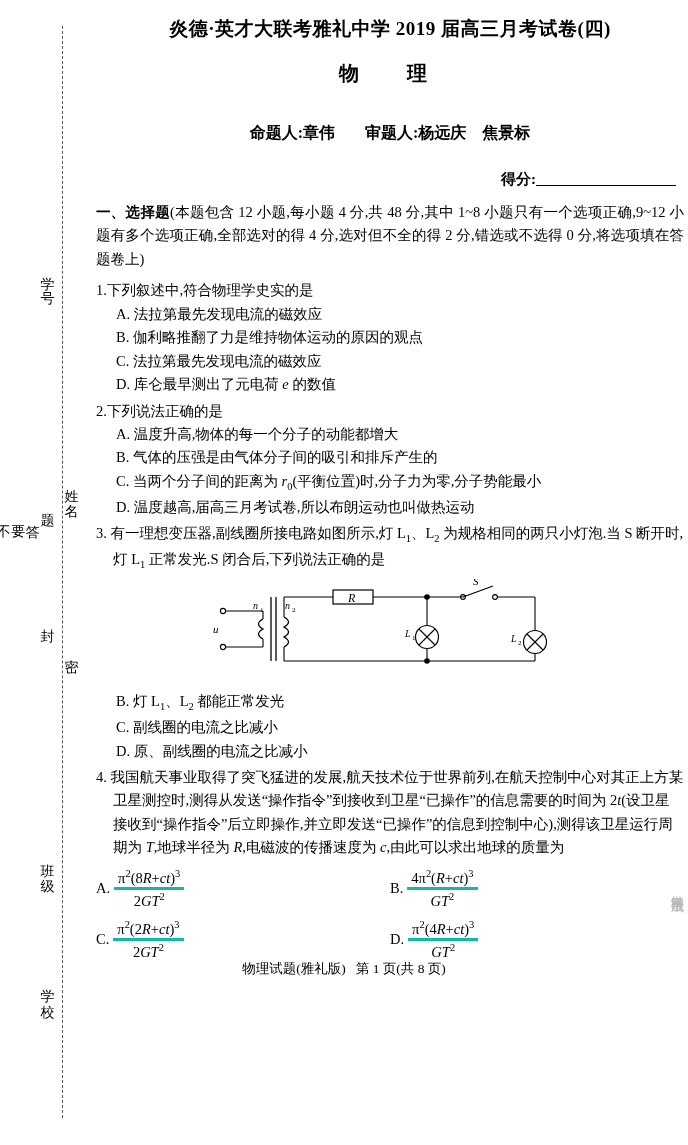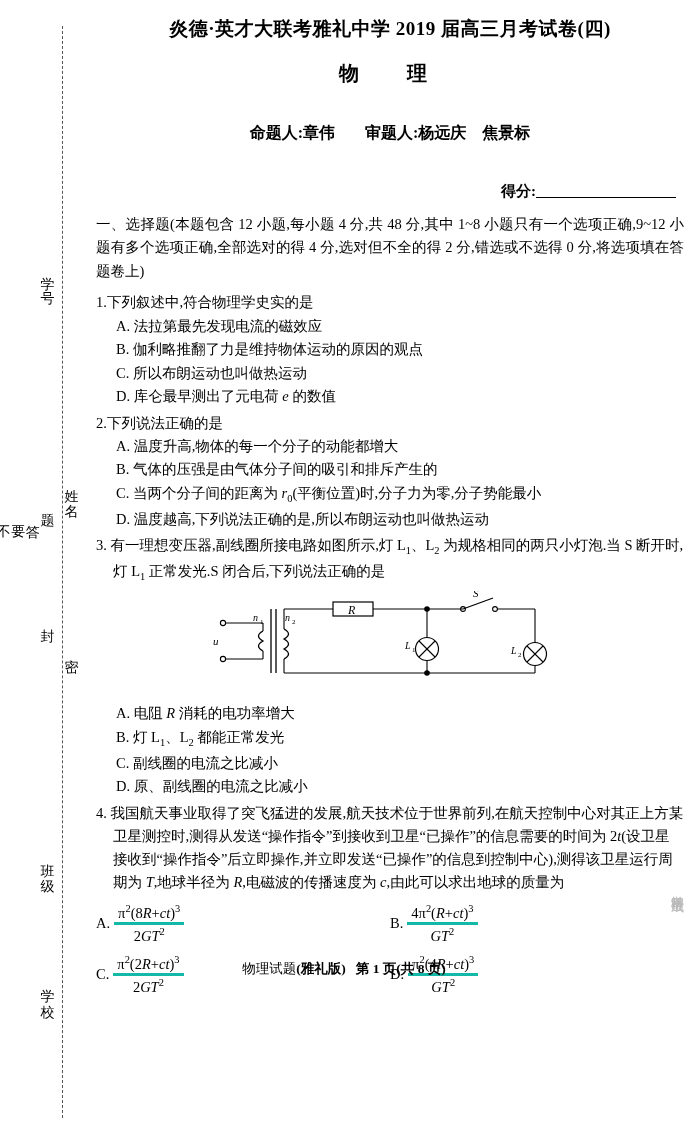--- a/index.html
+++ b/index.html
@@ -55,41 +55,41 @@
     letter-spacing:14px;
   }
   .authors {
     text-align:center;
     font-size:16px;
     font-weight:bold;
     margin-top:36px;
   }
   .authors .gap { display:inline-block; width:30px; }
   .score-line {
-    margin-top:38px;
+    margin-top:26px;
     text-align:right;
     font-size:15px;
     font-weight:bold;
     padding-right:8px;
   }
   .score-line .blank {
     display:inline-block;
     width:140px;
     border-bottom:1px solid #000;
     height:14px;
     vertical-align:-2px;
   }
   .para {
     font-size:14.5px;
     line-height:1.62;
     margin-top:18px;
     text-align:justify;
   }
   .indent2 { text-indent:2em; }
-  .sec-title { font-weight:normal; }
+  .sec-title { font-weight:bold; }
   .q {
     font-size:14.5px;
     line-height:1.6;
     margin-top:4px;
   }
   .opts { margin-left:20px; }
   .opt { font-size:14.5px; line-height:1.62; }
   .hang {
     padding-left:17px;
     text-indent:-17px;
@@ -117,21 +117,21 @@
   }
   .frac .num { border-bottom:3px solid #14b8a6; padding:0 4px; display:block; }
   .frac .den { padding:0 4px; display:block; }
 
   .footer {
     position:absolute;
     left:0; right:0; bottom:8px;
     text-align:center;
     font-size:13.5px;
   }
-  .footer b { font-weight:bold; }
+  .footer b { font-weight:normal; }
 
   .watermark {
     position:absolute;
     right:2px; bottom:96px;
     font-size:13px;
     color:#b9b9b9;
     writing-mode:vertical-rl;
     letter-spacing:1px;
   }
 </style>
@@ -194,34 +194,34 @@
       <span class="sec-title">一、选择题</span><span>(本题包含 12 小题,每小题 4 分,共 48 分,其中 1~8 小题只有一个选项正确,9~12 小题有多个选项正确,全部选对的得 4 分,选对但不全的得 2 分,错选或不选得 0 分,将选项填在答题卷上)</span>
     </div>
 
     <div class="q" style="margin-top:8px;">
       <div class="hang">
         <span>1.</span><span>下列叙述中,符合物理学史实的是</span>
       </div>
       <div class="opts">
         <div class="opt">A. 法拉第最先发现电流的磁效应</div>
         <div class="opt">B. 伽利略推翻了力是维持物体运动的原因的观点</div>
-        <div class="opt">C. 所以布朗运动也叫做热运动</div>
+        <div class="opt">C. 法拉第最先发现电流的磁效应</div>
         <div class="opt">D. 库仑最早测出了元电荷&nbsp;<i>e</i>&nbsp;的数值</div>
       </div>
     </div>
 
     <div class="q" style="margin-top:3px;">
       <div class="hang">
         <span>2.</span><span>下列说法正确的是</span>
       </div>
       <div class="opts">
         <div class="opt">A. 温度升高,物体的每一个分子的动能都增大</div>
         <div class="opt">B. 气体的压强是由气体分子间的吸引和排斥产生的</div>
         <div class="opt">C. 当两个分子间的距离为&nbsp;<i>r</i><sub>0</sub>(平衡位置)时,分子力为零,分子势能最小</div>
-        <div class="opt">D. 温度越高,下列说法正确的是,所以布朗运动也叫做热运动</div>
+        <div class="opt">D. 温度越高,届高三月考试卷,所以布朗运动也叫做热运动</div>
       </div>
     </div>
 
     <div class="q" style="margin-top:3px;">
       <div class="hang">
         3. 有一理想变压器,副线圈所接电路如图所示,灯 L<sub>1</sub>、L<sub>2</sub> 为规格相同的两只小灯泡.当 S 断开时,灯 L<sub>1</sub> 正常发光.S 闭合后,下列说法正确的是
       </div>
 
       <div class="fig-wrap">
         <svg width="370" height="100" viewBox="0 0 370 100">
@@ -279,21 +279,20 @@
           <line x1="330" y1="74.5" x2="330" y2="82" stroke="#000" stroke-width="1.1"></line>
           <text x="306" y="63" font-family="Liberation Serif, serif" font-size="10" font-style="italic">L</text>
           <text x="313" y="66" font-family="Liberation Serif, serif" font-size="7">2</text>
 
           <line x1="79" y1="82" x2="330" y2="82" stroke="#000" stroke-width="1.1"></line>
           <circle cx="222" cy="82" r="2.8" fill="#000"></circle>
         </svg>
       </div>
 
       <div class="opts">
-        <div class="opt">A. 电阻&nbsp;<i>R</i>&nbsp;消耗的电功率增大</div>
         <div class="opt">B. 灯 L<sub>1</sub>、L<sub>2</sub> 都能正常发光</div>
         <div class="opt">C. 副线圈的电流之比减小</div>
         <div class="opt">D. 原、副线圈的电流之比减小</div>
       </div>
     </div>
 
     <div class="q" style="margin-top:3px;">
       <div class="hang">
         4. 我国航天事业取得了突飞猛进的发展,航天技术位于世界前列,在航天控制中心对其正上方某卫星测控时,测得从发送“操作指令”到接收到卫星“已操作”的信息需要的时间为 2<i>t</i>(设卫星接收到“操作指令”后立即操作,并立即发送“已操作”的信息到控制中心),测得该卫星运行周期为&nbsp;<i>T</i>,地球半径为&nbsp;<i>R</i>,电磁波的传播速度为&nbsp;<i>c</i>,由此可以求出地球的质量为
       </div>

